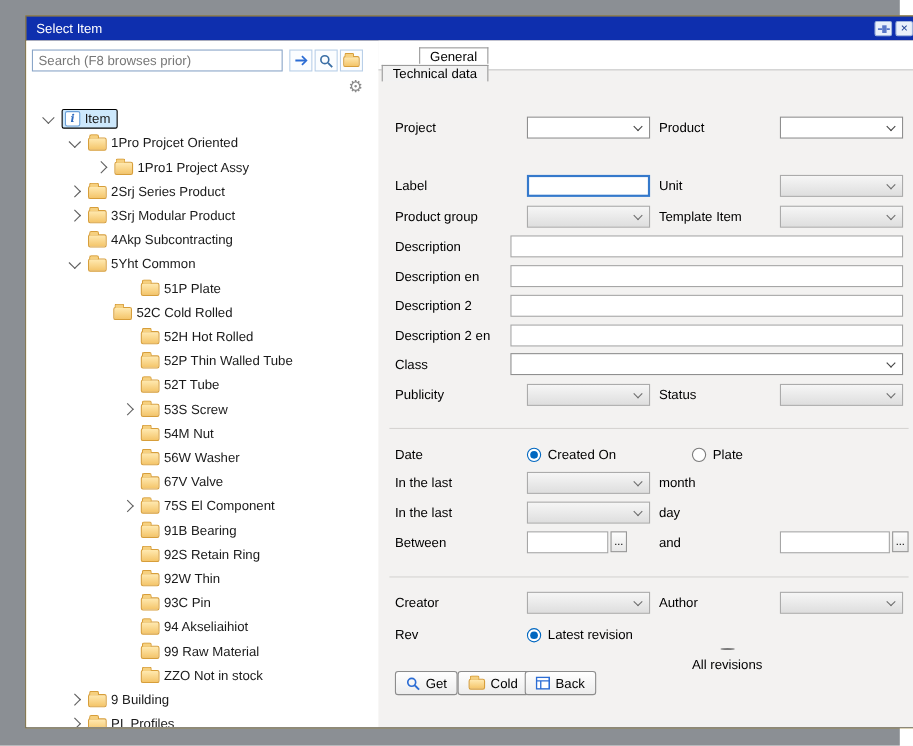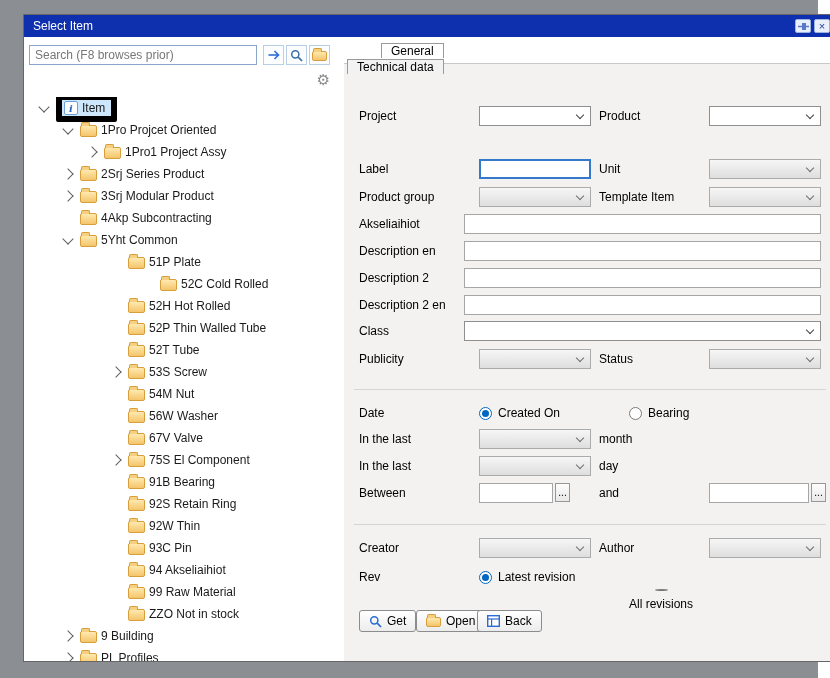--- a/index.html
+++ b/index.html
@@ -32,21 +32,21 @@
   .chev.right{transform:rotate(-45deg);}
   .chev.down{transform:rotate(45deg);margin-top:-3px;}
   .folder-icon{width:17px;height:12px;min-width:17px;position:relative;border-radius:2px;
         background:linear-gradient(#ffe9b0,#f4c56a);border:1px solid #d79e3a;box-sizing:border-box;margin-top:2px;}
   .folder-icon::before{content:"";position:absolute;top:-4px;left:0;width:7px;height:3px;
         background:#f6d07f;border:1px solid #d79e3a;border-bottom:none;border-radius:2px 2px 0 0;}
   .folder-icon.small{width:15px;height:10px;min-width:15px;}
   .info-icon{width:14px;height:14px;min-width:14px;background:#fff;border:1px solid #6ba0d8;border-radius:2px;
         display:flex;align-items:center;justify-content:center;box-sizing:border-box;}
   .info-icon::after{content:"i";font:italic bold 10px "DejaVu Serif",serif;color:#2e6bc0;}
-  .sel{display:inline-flex;align-items:flex-start;gap:4px;background:#cde8fc;border:6px solid #000000;
+  .sel{display:inline-flex;align-items:flex-start;gap:4px;background:#cde8fc;border:1px solid #000000;
        border-radius:2px;padding:1px 6px 1px 2px;}
   .tlabel{color:#1a1a1a;}
 
   
   .right-panel{position:absolute;left:320px;top:0;right:0;bottom:0;background:#f3f2f1;}
   .tabstrip-bg{position:absolute;top:0;left:0;right:0;height:26px;background:#fff;z-index:0;}
   .tabline{position:absolute;top:26px;left:0;right:0;height:1px;background:#c8c8c8;z-index:1;}
   .tabs{position:absolute;top:6px;left:3px;height:21px;display:flex;align-items:flex-end;gap:1px;z-index:2;flex-direction:column;}
   .tab{height:19px;padding:0 9px;display:flex;align-items:center;background:#f2f2f2;
        border:1px solid #9a9a9a;border-bottom:none;box-sizing:border-box;}
@@ -165,21 +165,21 @@
               <span class="chev down"></span>
             </span>
             <span class="folder-icon"></span>
             <span class="tlabel">5Yht Common</span>
           </div>
           <div class="trow" style="padding-left: 84px;">
             <span class="slot"></span>
             <span class="folder-icon"></span>
             <span class="tlabel">51P Plate</span>
           </div>
-          <div class="trow" style="padding-left: 116px; text-align: center;">
+          <div class="trow" style="padding-left: 59px; text-align: center;">
             <span class="slot"></span>
             <span class="folder-icon"></span>
             <span class="tlabel">52C Cold Rolled</span>
           </div>
           <div class="trow" style="padding-left: 84px;">
             <span class="slot"></span>
             <span class="folder-icon"></span>
             <span class="tlabel">52H Hot Rolled</span>
           </div>
           <div class="trow" style="padding-left: 84px;">
@@ -286,21 +286,21 @@
           <div class="flabel" style="left: 255px; top: 69px;">Product</div>
           <div class="combo" style="width: 112px; left: 365px; top: 69px;"></div>
           <div class="flabel" style="left: 15px; top: 122px;">Label</div>
           <div class="finput focused" style="width: 112px; left: 135px; top: 122px;"></div>
           <div class="flabel" style="left: 255px; top: 122px;">Unit</div>
           <div class="combo dis" style="width: 112px; left: 365px; top: 122px;"></div>
           <div class="flabel" style="left: 15px; top: 150px;">Product group</div>
           <div class="combo dis" style="width: 112px; left: 135px; top: 150px;"></div>
           <div class="flabel" style="left: 255px; top: 150px;">Template Item</div>
           <div class="combo dis" style="width: 112px; left: 365px; top: 150px;"></div>
-          <div class="flabel" style="left: 15px; top: 177px;">Akseliaihiot</div>
+          <div class="flabel" style="left: 15px; top: 177px;">Description</div>
           <div class="finput" style="width: 357px; left: 120px; top: 177px;"></div>
           <div class="flabel" style="left: 15px; top: 204px;">Description en</div>
           <div class="finput" style="width: 357px; left: 120px; top: 204px;"></div>
           <div class="flabel" style="left: 15px; top: 231px;">Description 2</div>
           <div class="finput" style="width: 357px; left: 120px; top: 231px;"></div>
           <div class="flabel" style="left: 15px; top: 258px;">Description 2 en</div>
           <div class="finput" style="width: 357px; left: 120px; top: 258px;"></div>
           <div class="flabel" style="left: 15px; top: 284px;">Class</div>
           <div class="combo" style="width: 357px; left: 120px; top: 284px;"></div>
           <div class="flabel" style="left: 15px; top: 312px;">Publicity</div>
@@ -308,21 +308,21 @@
           <div class="flabel" style="left: 255px; top: 312px;">Status</div>
           <div class="combo dis" style="width: 112px; left: 365px; top: 312px;"></div>
           <div class="fsep" style="width: 472px; left: 10px; top: 352px;"></div>
           <div class="flabel" style="left: 15px; top: 366px;">Date</div>
           <div class="radiowrap" style="left: 135px; top: 366px;">
             <span class="radio checked"></span>
             <span class="rlabel">Created On</span>
           </div>
           <div class="radiowrap" style="left: 285px; top: 366px;">
             <span class="radio"></span>
-            <span class="rlabel">Bearing</span>
+            <span class="rlabel">Plate</span>
           </div>
           <div class="flabel" style="left: 15px; top: 392px;">In the last</div>
           <div class="combo dis" style="width: 112px; left: 135px; top: 392px;"></div>
           <div class="flabel" style="left: 255px; top: 392px;">month</div>
           <div class="flabel" style="left: 15px; top: 419px;">In the last</div>
           <div class="combo dis" style="width: 112px; left: 135px; top: 419px;"></div>
           <div class="flabel" style="left: 255px; top: 419px;">day</div>
           <div class="flabel" style="left: 15px; top: 446px;">Between</div>
           <div class="finput" style="width: 74px; left: 135px; top: 446px;"></div>
           <div class="dots" style="left: 211px; top: 446px;">...</div>
@@ -347,21 +347,21 @@
             <span class="svgicon">
               <svg width="13" height="13" viewBox="0 0 13 13">
                 <circle cx="5.3" cy="5.3" r="3.6" fill="none" stroke="#2b6cd4" stroke-width="1.5"></circle>
                 <line x1="8.2" y1="8.2" x2="12" y2="12" stroke="#2b6cd4" stroke-width="1.7"></line>
               </svg>
             </span>
             <span>Get</span>
           </button>
           <button class="fbtn" style="left: 72px; top: 573px;">
             <span class="folder-icon small"></span>
-            <span>Open</span>
+            <span>Cold</span>
           </button>
           <button class="fbtn" style="left: 133px; top: 573px;">
             <span class="svgicon">
               <svg width="13" height="12" viewBox="0 0 13 12">
                 <rect x="0.7" y="0.7" width="11.6" height="10.6" fill="#fff" stroke="#2b6cd4" stroke-width="1.4"></rect>
                 <line x1="0.7" y1="4" x2="12.3" y2="4" stroke="#2b6cd4" stroke-width="1.2"></line>
                 <line x1="4.6" y1="4" x2="4.6" y2="11.3" stroke="#2b6cd4" stroke-width="1.2"></line>
               </svg>
             </span>
             <span>Back</span>

